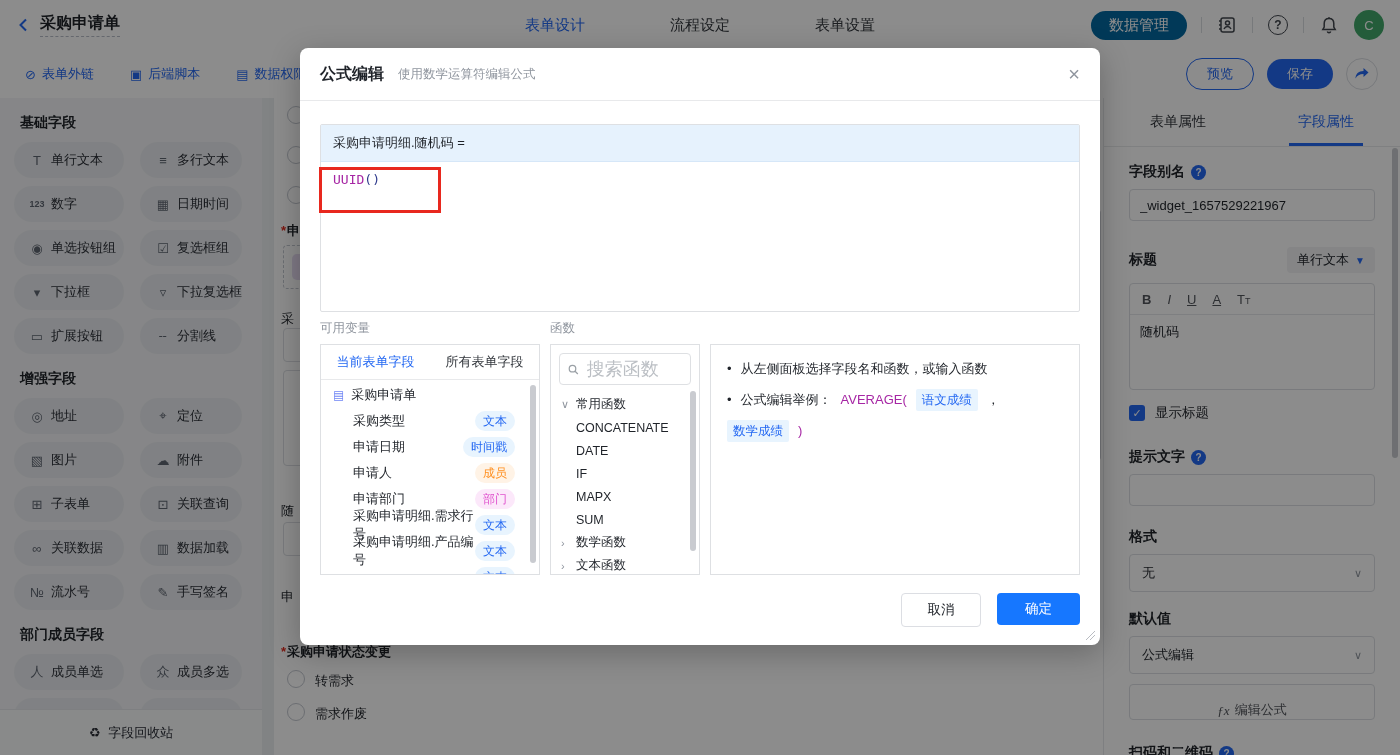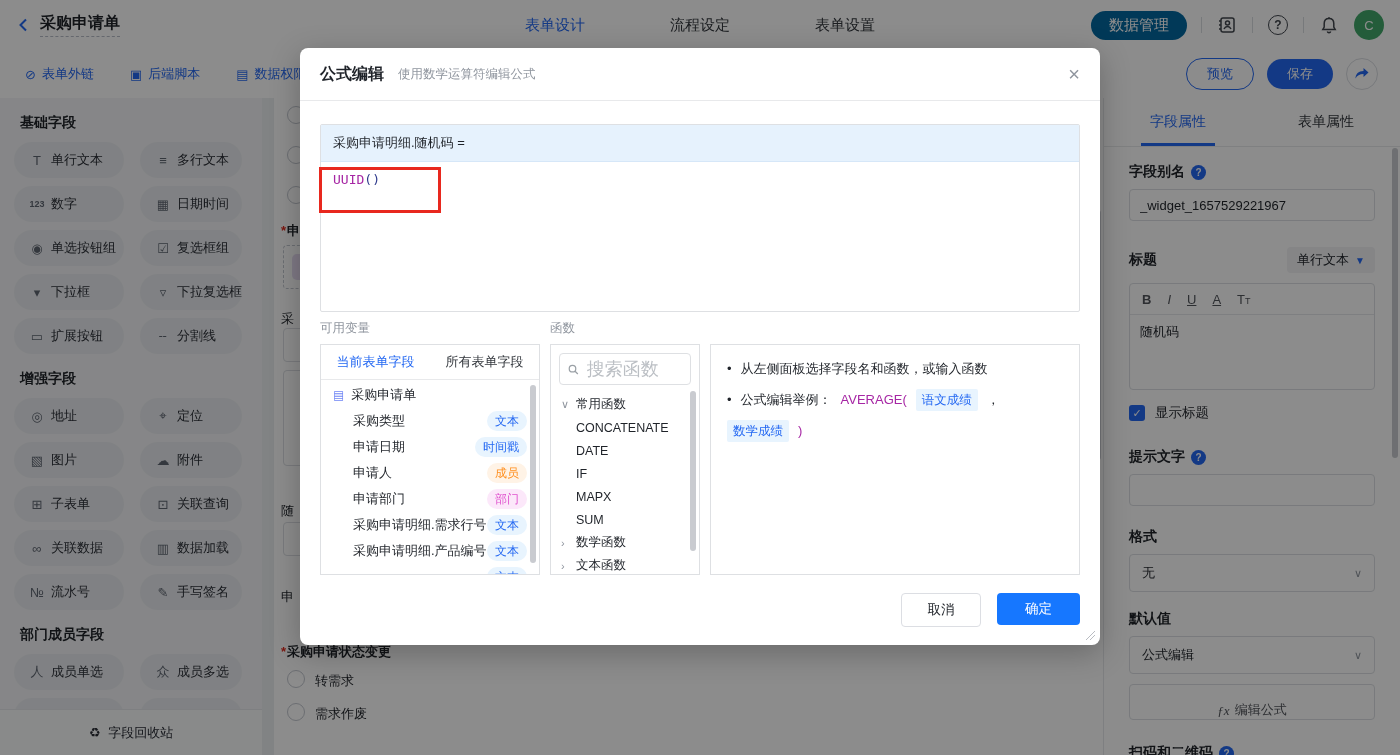--- a/index.html
+++ b/index.html
@@ -90,21 +90,21 @@
   .tok-paren{color:#2e3a8c;}
   .panel-label{position:absolute;top:272px;font-size:12.5px;color:#8f959e;}
   .sub-panel{position:absolute;top:296px;height:231px;border:1px solid #dee0e3;box-sizing:border-box;background:#fff;overflow:hidden;}
   .vars-tabs{height:34px;border-bottom:1px solid #e8e9eb;display:flex;}
   .vars-tab{flex:1;display:flex;align-items:center;justify-content:center;font-size:13px;color:#33373d;cursor:pointer;}
   .vars-tab.active{color:#2468f2;}
   .tree{padding-top:2px;}
   .tree-row{height:26px;display:flex;align-items:center;padding:0 12px;font-size:13px;color:#1f2329;cursor:pointer;}
   .tree-row.child{padding-left:32px;}
   .doc-ic{color:#7086f5;margin-right:7px;font-size:12px;}
-  .tag{margin-left:auto;margin-right:0;height:20px;border-radius:10px;padding:0 8px;font-size:12px;display:flex;align-items:center;flex:none;}
+  .tag{margin-left:auto;margin-right:12px;height:20px;border-radius:10px;padding:0 8px;font-size:12px;display:flex;align-items:center;flex:none;}
   .tag.blue{color:#2468f2;background:#e8f4fe;}
   .tag.orange{color:#ff8f1f;background:#fff3e6;}
   .tag.pink{color:#e052ce;background:#fce8fa;}
   .search-box{margin:8px;height:30px;border:1px solid #dee0e3;border-radius:4px;display:flex;align-items:center;padding:0 8px;gap:6px;}
   .search-box input{border:none;outline:none;width:100%;font-size:18px;color:#1f2329;font-family:inherit;background:transparent;}
   .search-box input::placeholder{color:#bbbfc4;}
   .fn-row{height:23px;display:flex;align-items:center;padding:0 10px;font-size:12.5px;color:#1f2329;cursor:pointer;}
   .fn-row .caret{color:#8f959e;margin-right:6px;font-size:11px;width:9px;}
   .fn-row.item{padding-left:25px;}
   .help-list{padding:14px 16px;display:flex;flex-direction:column;gap:10px;font-size:13px;color:#1f2329;}
@@ -312,22 +312,22 @@
   <div class="f-label bold req abs" style="left:19px;top:545px;">采购申请状态变更</div>
   <div class="radio abs" style="left:25px;top:572px;"></div>
   <div class="f-label abs" style="left:53px;top:574px;">转需求</div>
   <div class="radio abs" style="left:25px;top:605px;"></div>
   <div class="f-label abs" style="left:53px;top:607px;">需求作废</div>
   <div class="vscroll" style="left:833px;top:112px;height:250px;background:#d4d6da;"></div>
 </main>
 
 <aside class="props">
   <div class="props-tabs">
+    <div class="props-tab">表单属性</div>
     <div class="props-tab active">字段属性</div>
-    <div class="props-tab">表单属性</div>
   </div>
   <div class="props-body">
     <div class="p-label">
         <span>字段别名</span>
         <span class="q-badge">?</span>
       </div>
     <input class="p-input" value="_widget_1657529221967" style="">
     <div class="row-between" style="margin-top:26px;">
       <span class="p-label">标题</span>
       <span class="type-dd">

